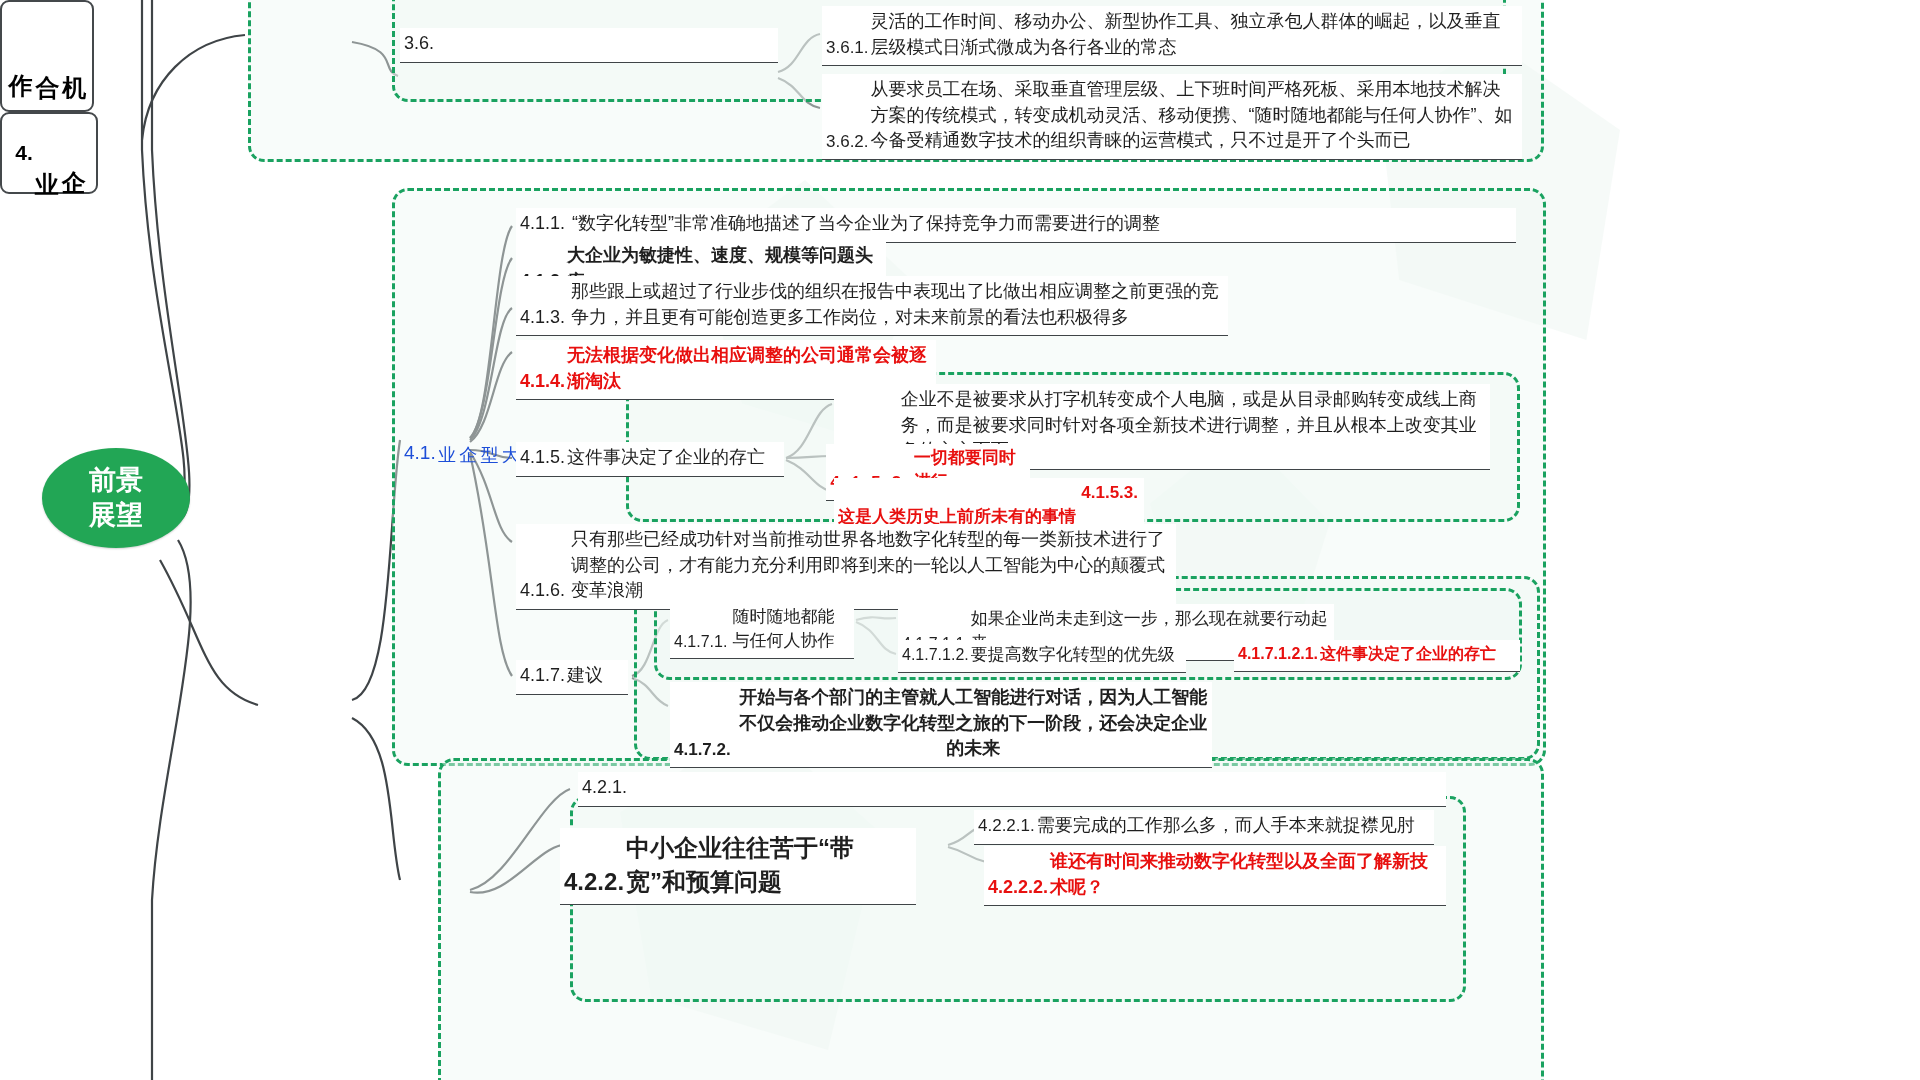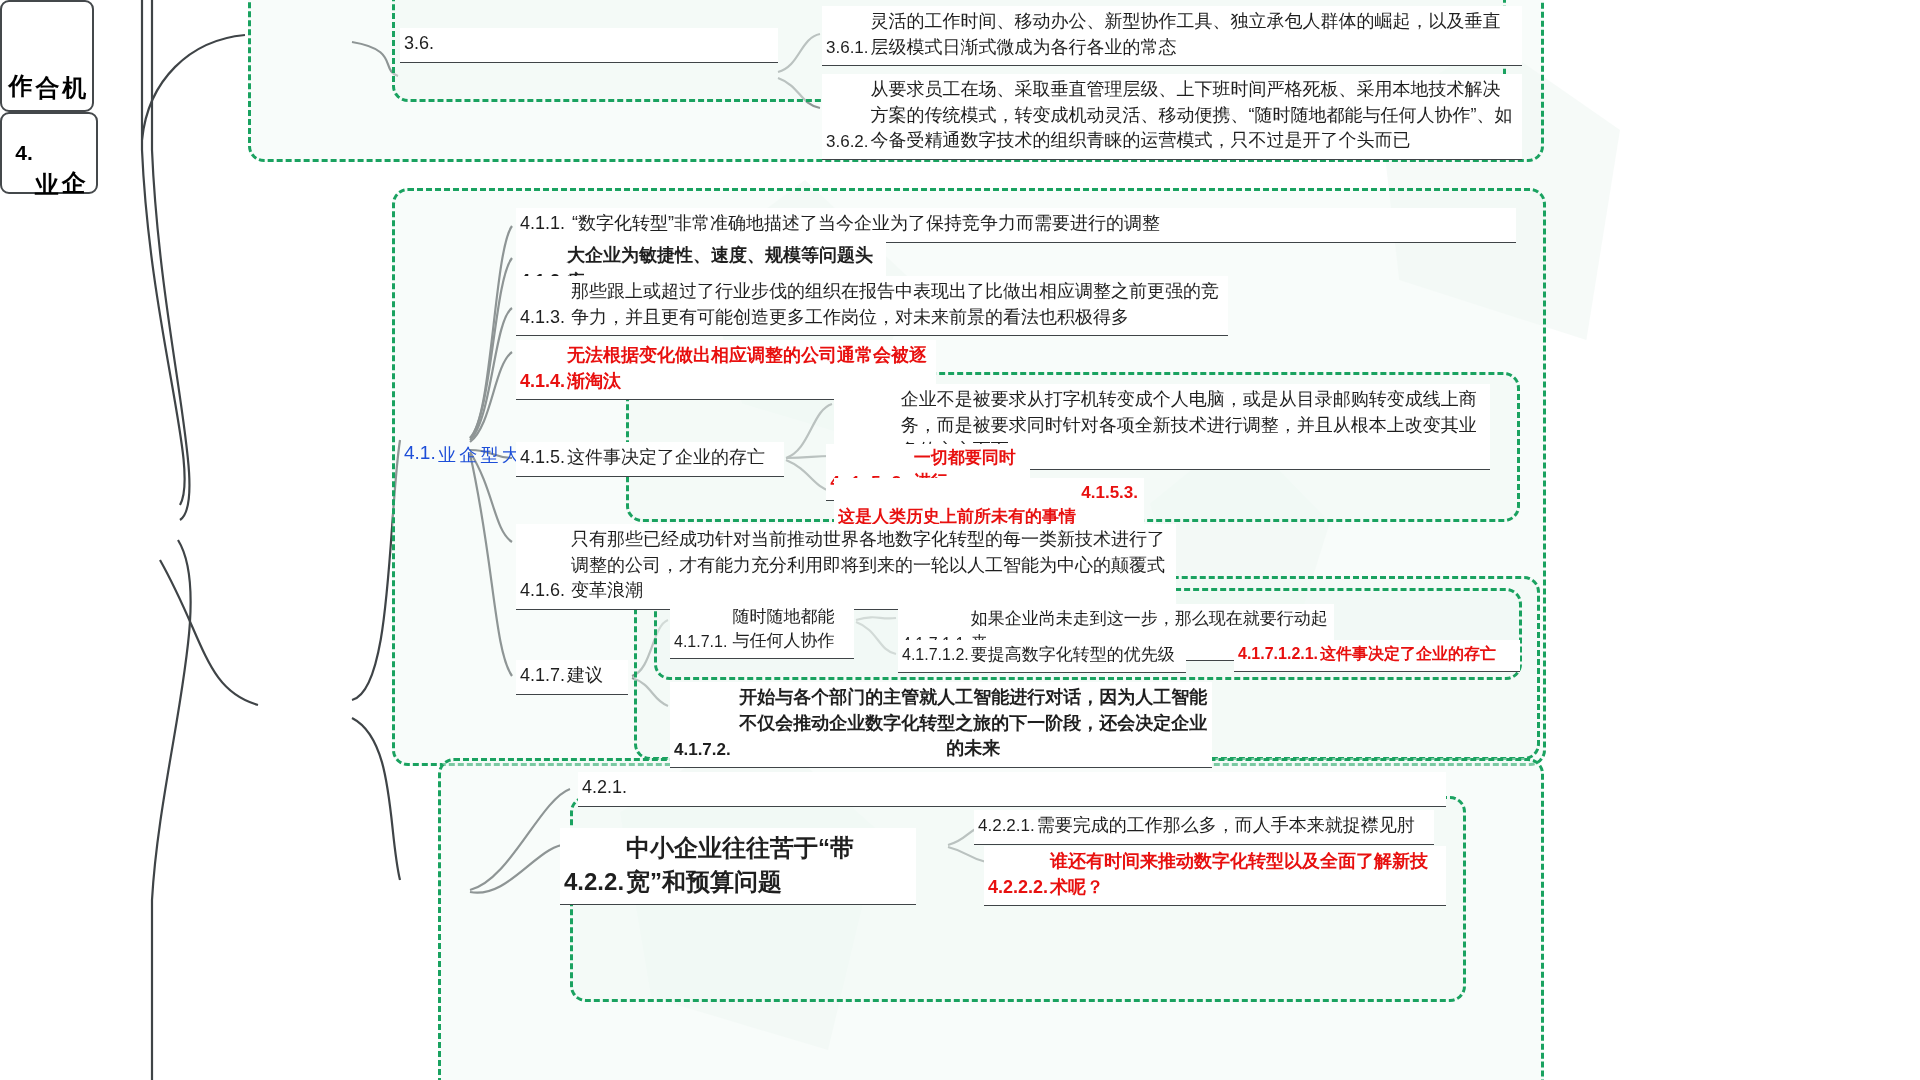--- a/index.html
+++ b/index.html
@@ -150,20 +150,24 @@
   <div class="frame" style="left:392px;top:-46px;width:1108px;height:142px;"></div>
 
   <div class="frame" style="left:392px;top:188px;width:1148px;height:572px;"></div>
   <div class="frame" style="left:626px;top:372px;width:888px;height:144px;"></div>
   <div class="frame" style="left:634px;top:576px;width:900px;height:178px;"></div>
   <div class="frame" style="left:654px;top:588px;width:862px;height:86px;"></div>
 
   <div class="frame" style="left:438px;top:758px;width:1100px;height:340px;"></div>
   <div class="frame" style="left:570px;top:796px;width:890px;height:200px;"></div>
 
+  <div class="root" style="left:42px;top:448px;width:148px;height:100px;font-size:27px;">
+    <span style="white-space:pre-line;">前景
+展望</span>
+  </div>
 
   <div class="capsule" style="left:262px;top:-66px;width:90px;height:108px;font-size:24px;">
     <span class="vertical" style="white-space:pre-line;line-height:1.12;">机
 合
 作</span>
   </div>
 
   <div class="capsule" style="left:262px;top:670px;width:90px;height:78px;font-size:24px;padding-left:4px;">
     <span style="font-size:21px;align-self:center;">4.</span>
     <span class="vertical" style="white-space:pre-line;line-height:1.12;">企

